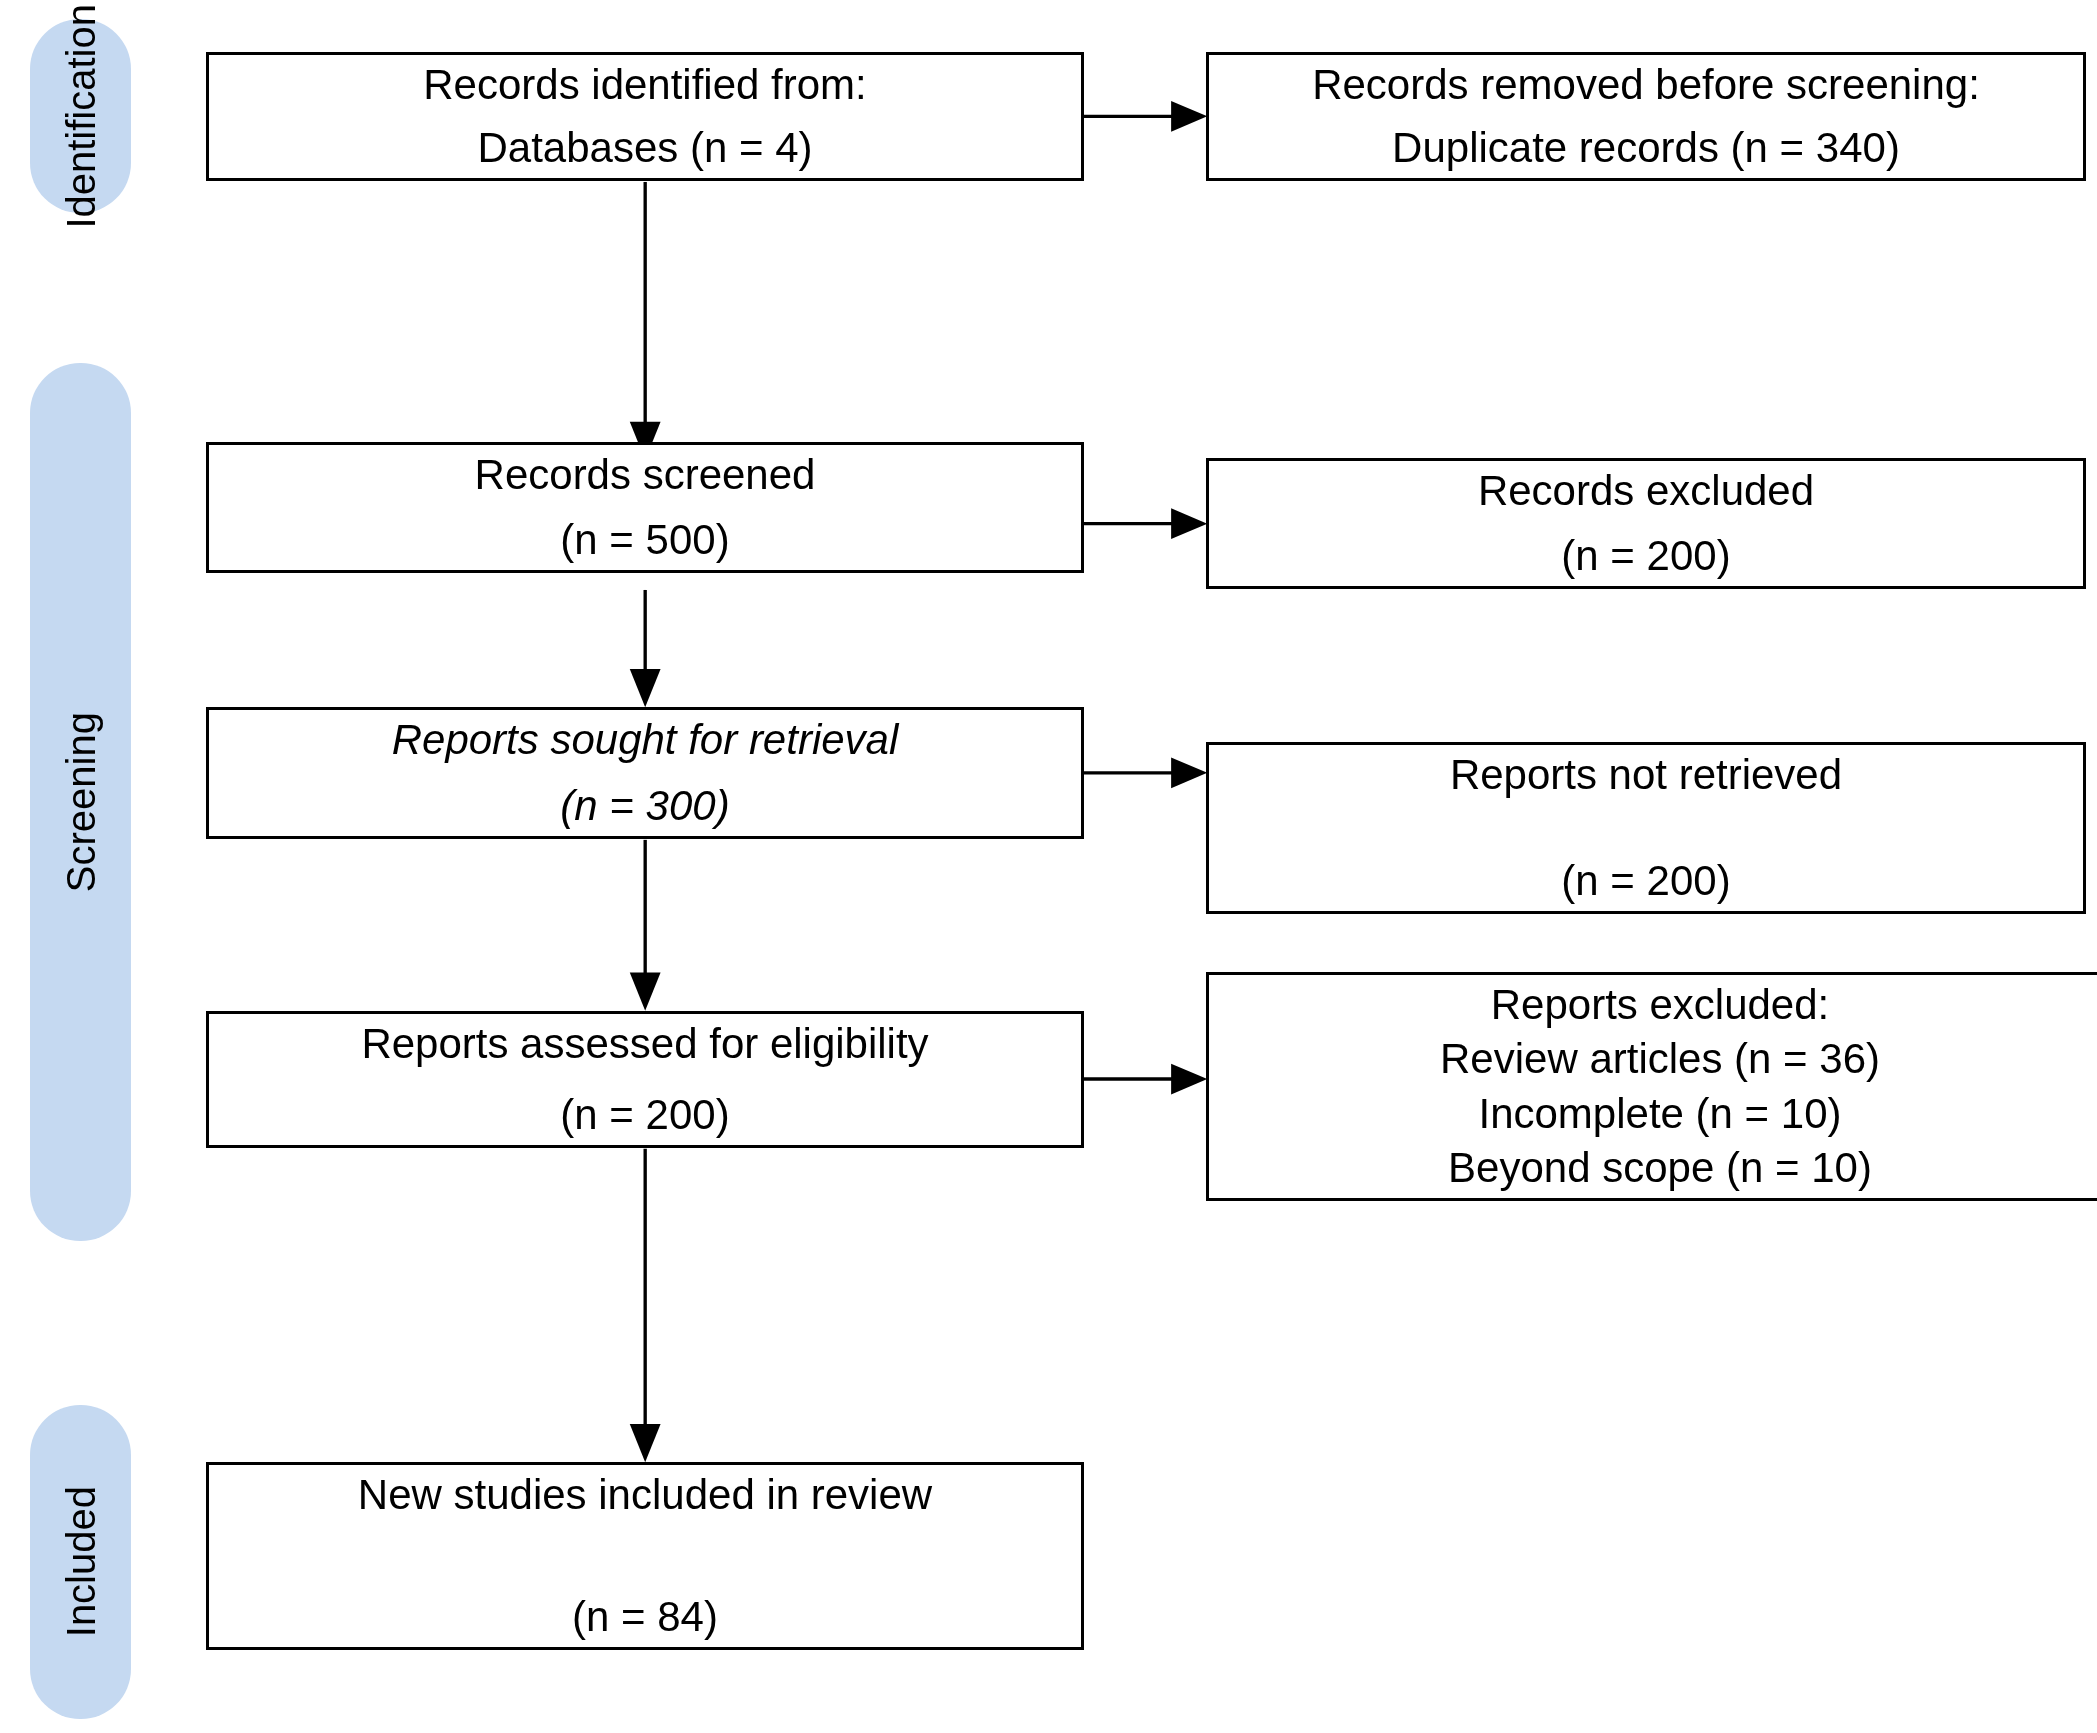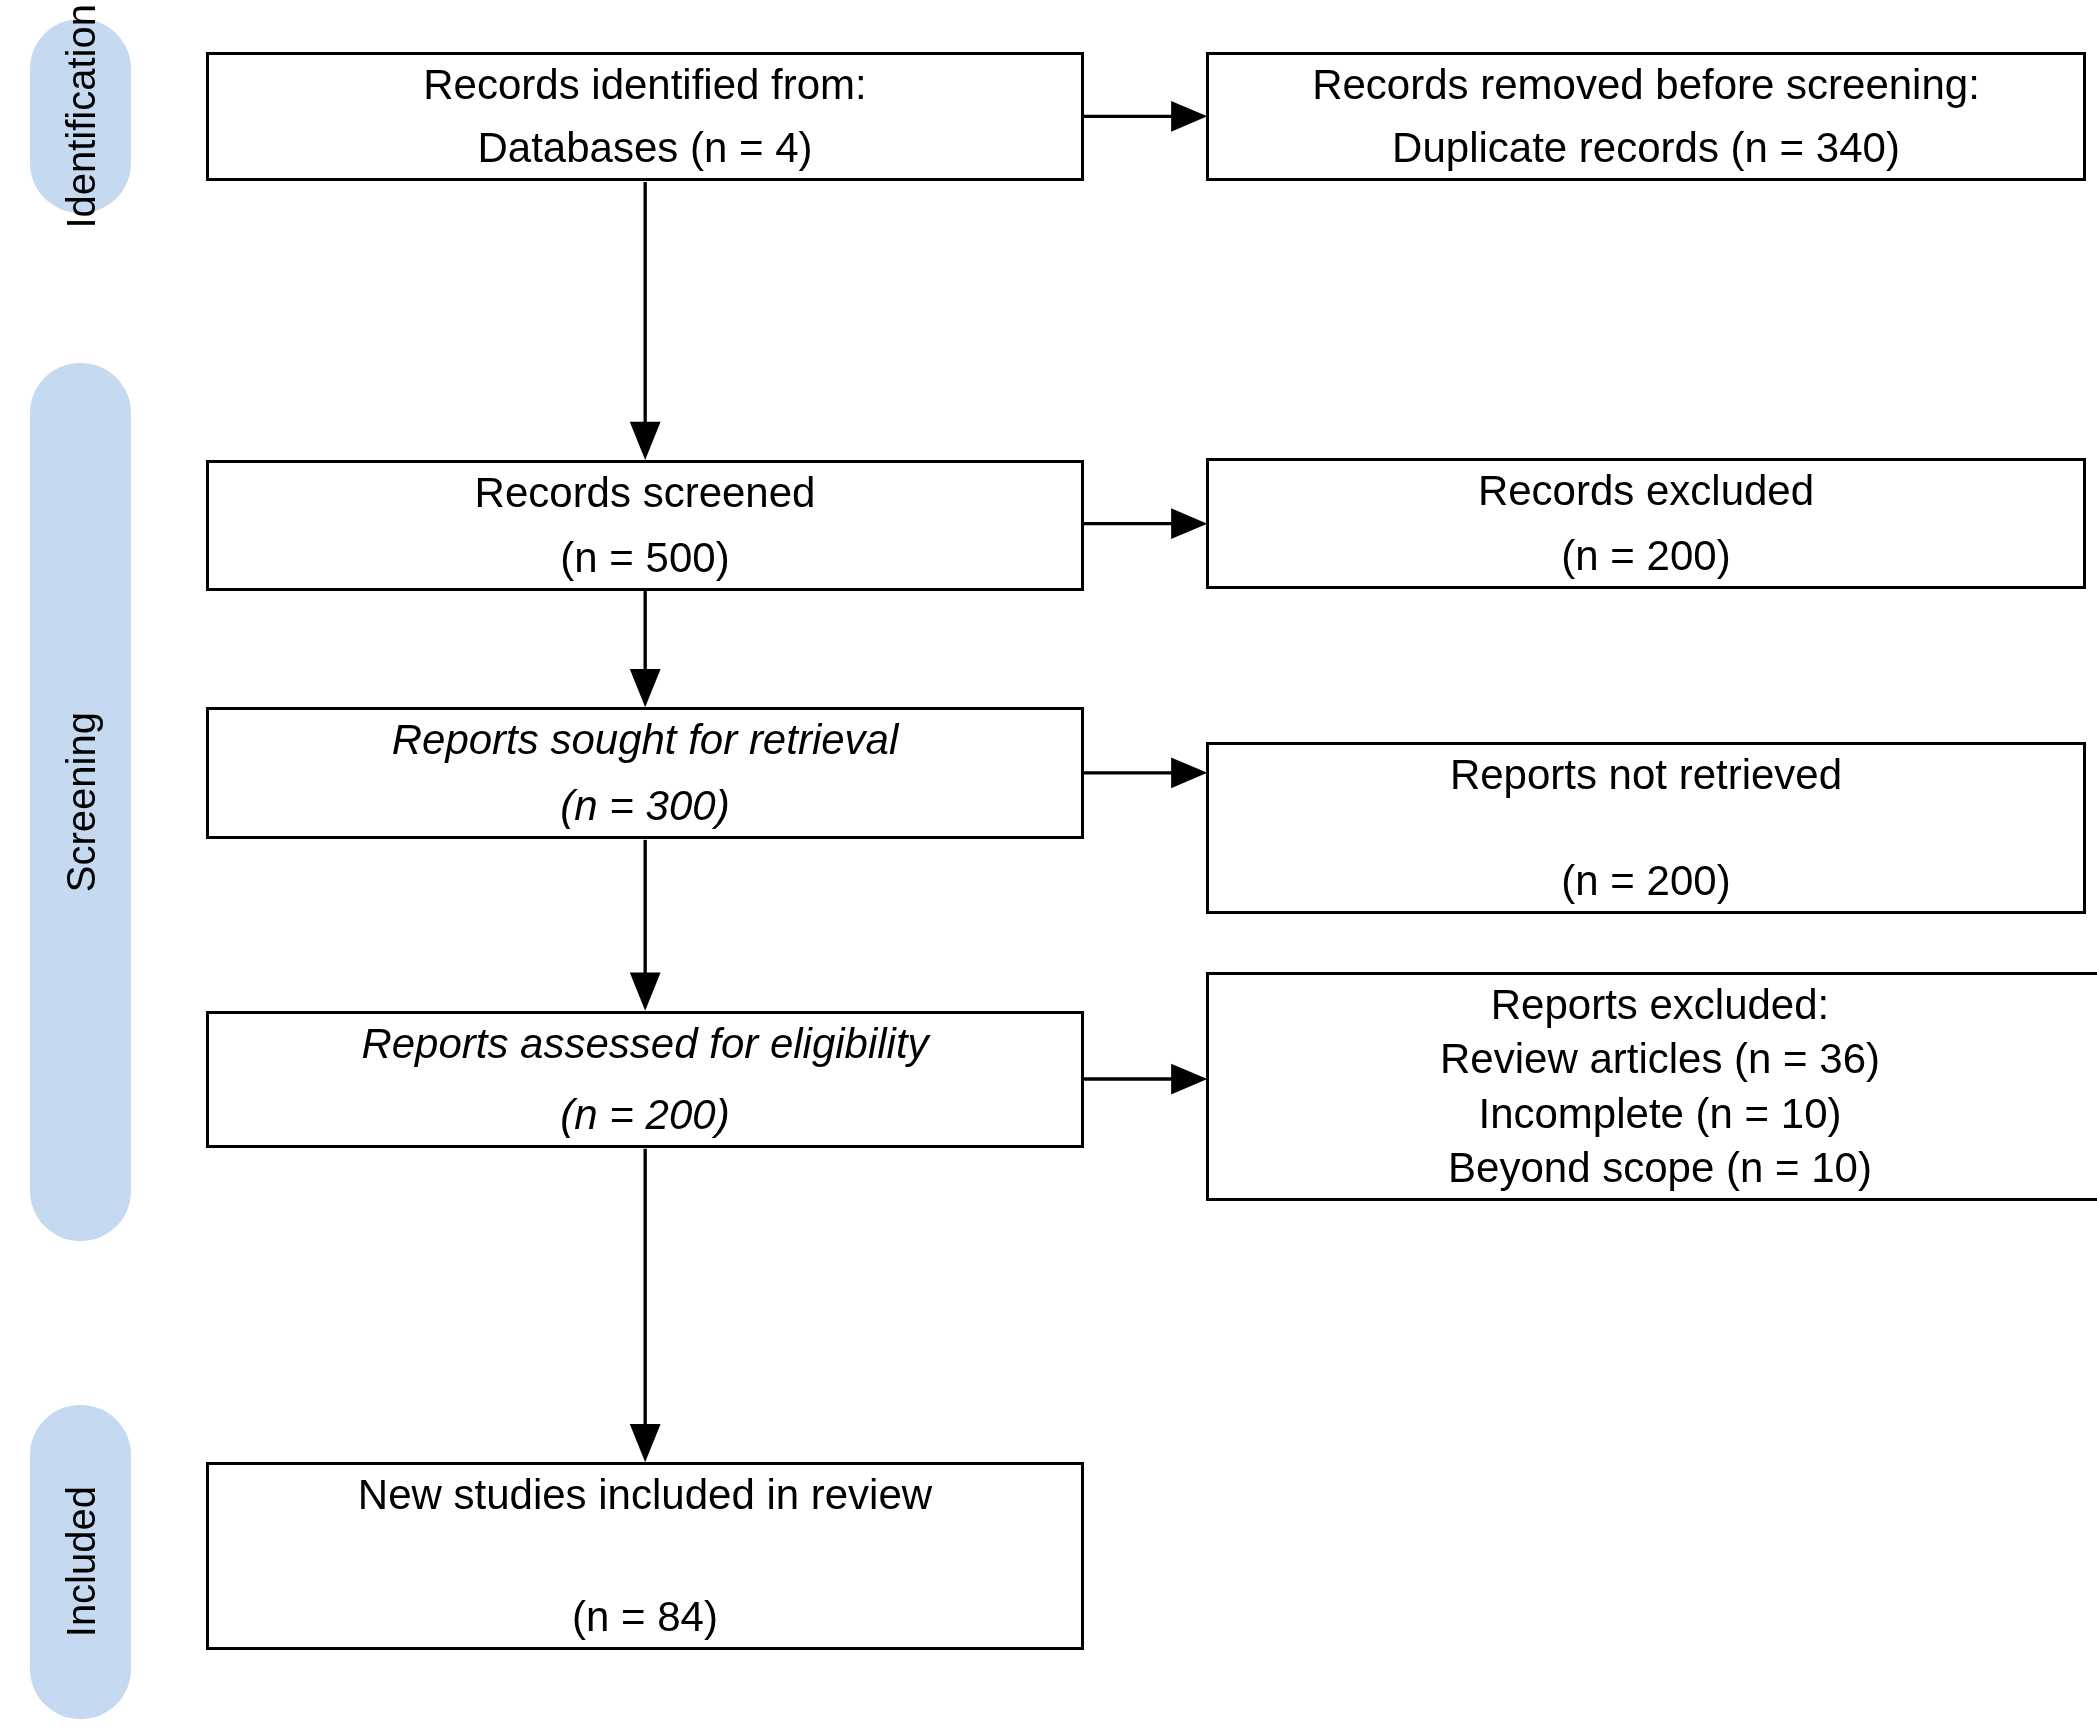--- a/index.html
+++ b/index.html
@@ -69,25 +69,25 @@
     align-items: center;
     justify-content: space-between;
     text-align: center;
     font-size: 42px;
     line-height: 50px;
     color: var(--text);
     padding: 5.4px 13.4px;
   }
   .box-identified     { left: 206px;  top: 52px;   width: 878px; height: 129px; }
   .box-removed        { left: 1206px; top: 52px;   width: 880px; height: 129px; }
-  .box-screened       { left: 206px;  top: 460px;  width: 878px; height: 131px; }
+  .box-screened       { left: 206px;  top: 442px;  width: 878px; height: 131px; }
   .box-rec-excluded   { left: 1206px; top: 458px;  width: 880px; height: 131px; }
   .box-sought         { left: 206px;  top: 707px; width: 878px; height: 132px; font-style: italic; }
   .box-not-retrieved  { left: 1206px; top: 706px; width: 880px; height: 172px; margin-top: 36px; }
-  .box-assessed       { left: 206px;  top: 1011px; width: 878px; height: 137px; font-style: italic; }
+  .box-assessed       { left: 206px;  top: 1011px; width: 878px; height: 137px; }
   .box-rep-excluded   { left: 1206px; top: 972px; width: 908px; height: 229px; }
   .box-included       { left: 206px;  top: 1462px; width: 878px; height: 188px; }
 </style>
 </head>
 <body>
 
 <div class="canvas">
 
   <svg class="arrows" viewBox="0 0 3130 2587" xmlns="http://www.w3.org/2000/svg">
     <g>

